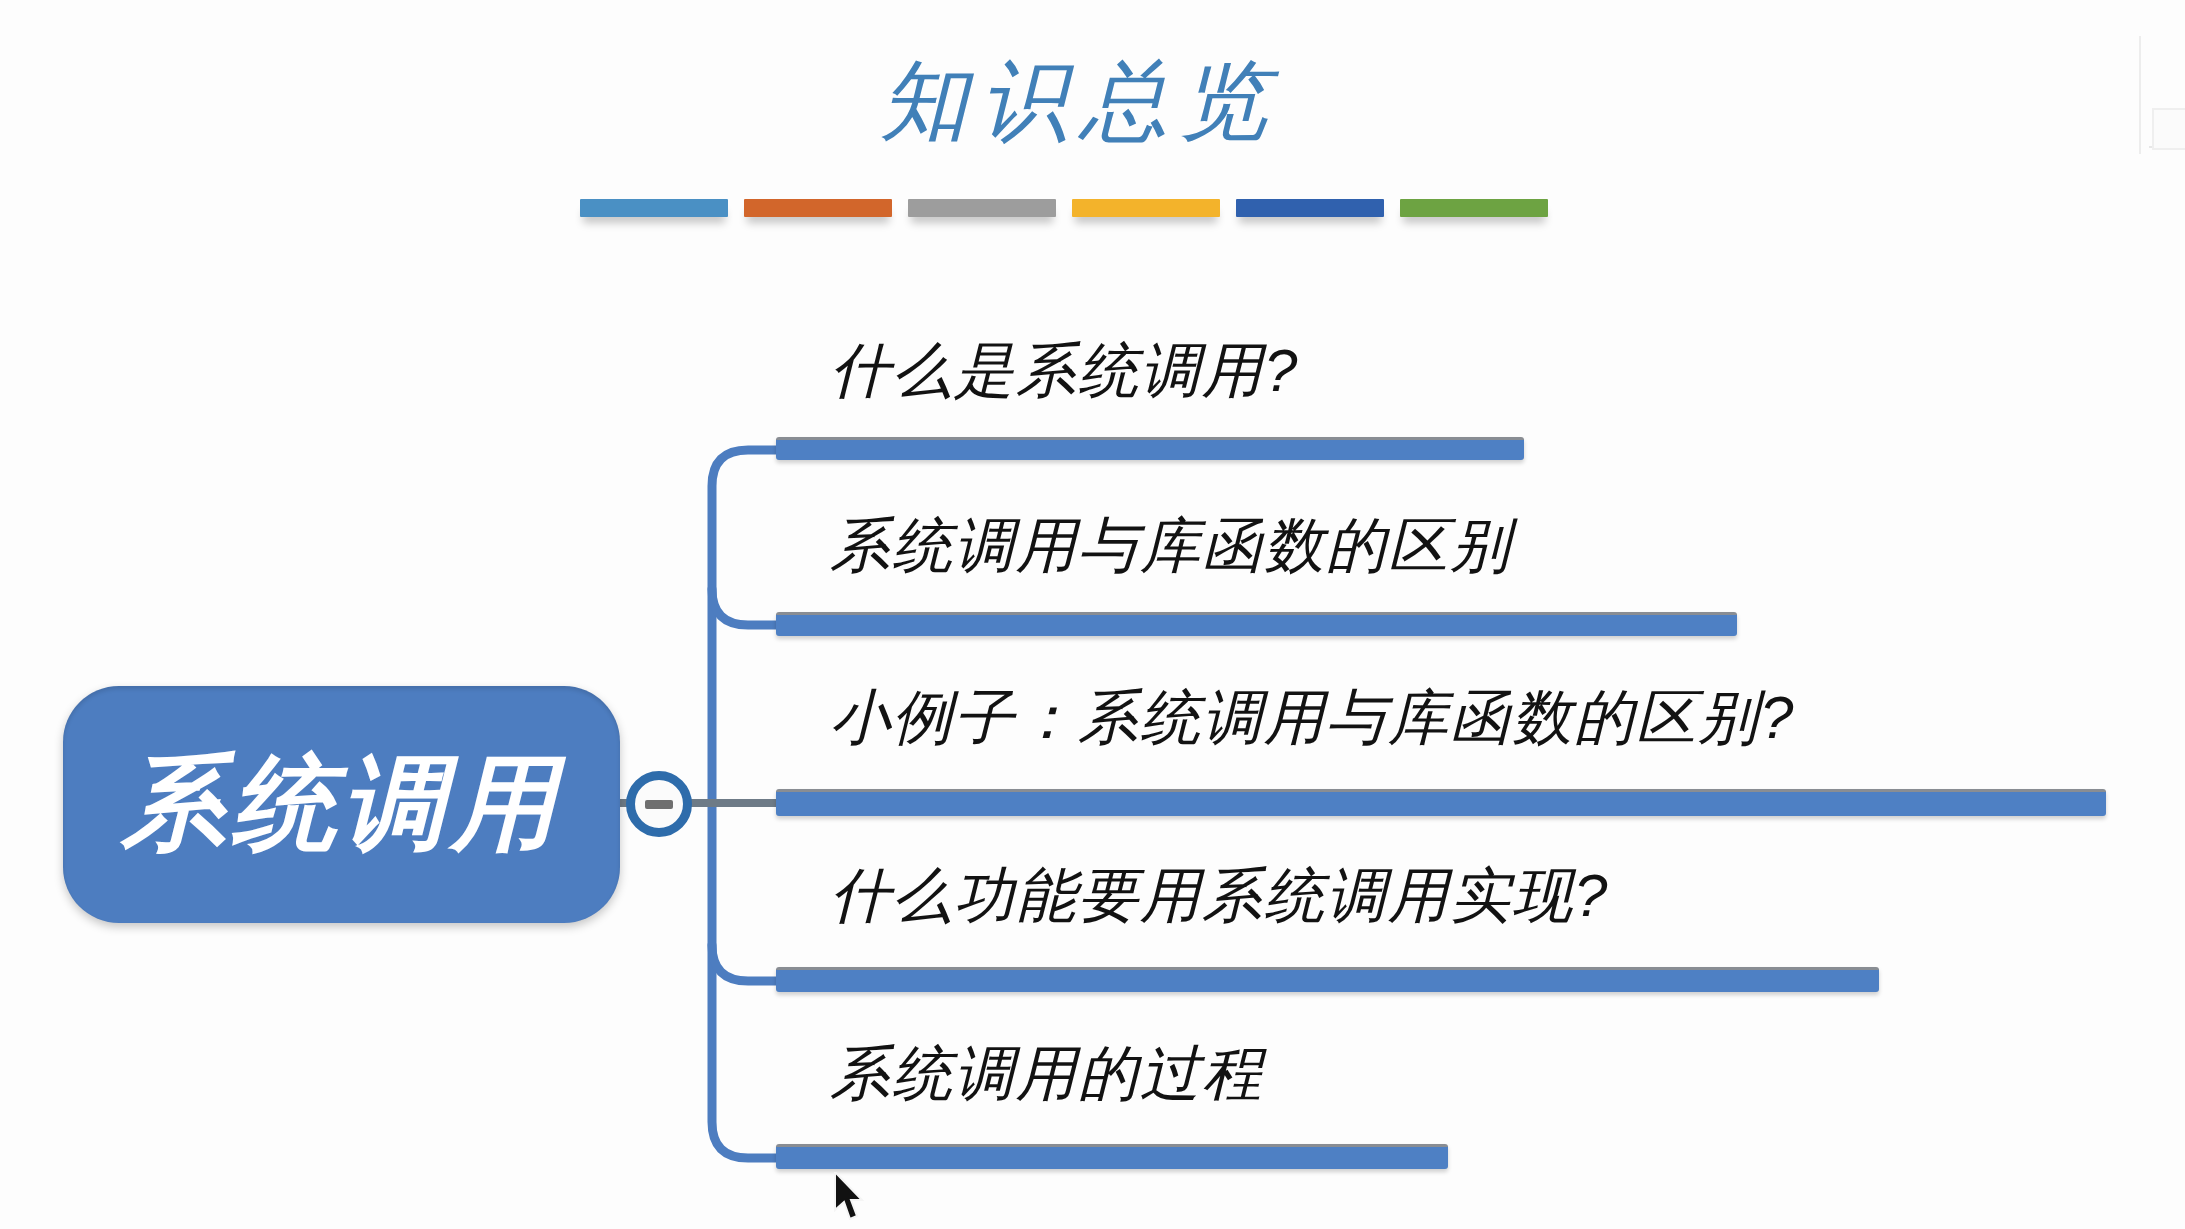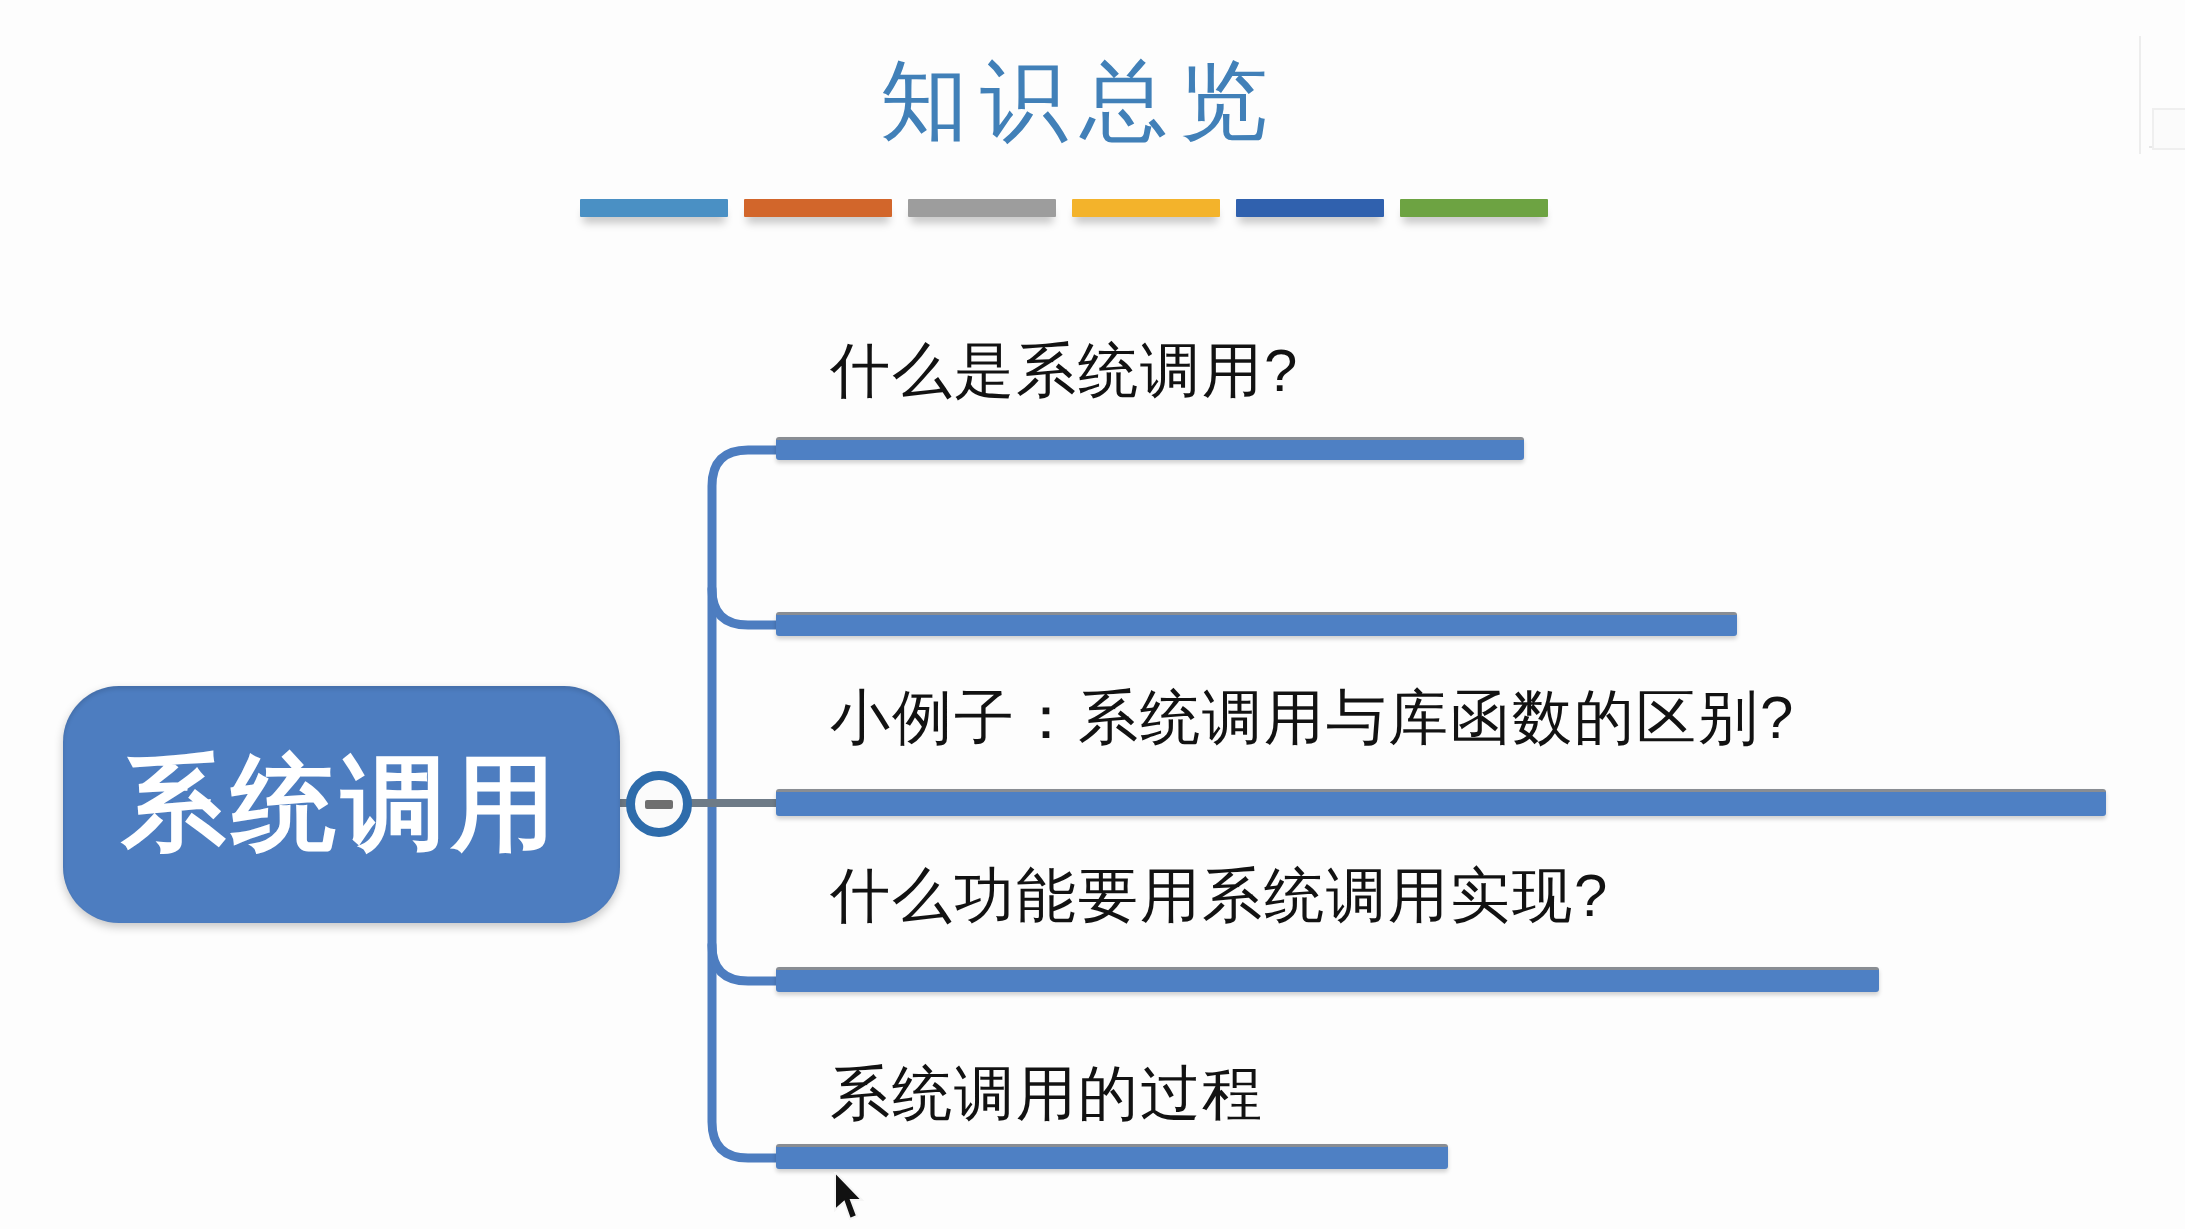--- a/index.html
+++ b/index.html
@@ -2,20 +2,21 @@
 <html><head>
 <meta charset="utf-8">
 <style>
   html,body{margin:0;padding:0;background:#ffffff;}
   #canvas{
     position:relative;
     width:2185px;height:1229px;
     background:#fdfdfd;
     overflow:hidden;
     font-family:"Liberation Sans","DejaVu Sans",sans-serif;
+    font-style:italic;
   }
 
   
   .title{
     position:absolute;left:0;top:42px;width:2160px;
     text-align:center;
     font-size:88px;letter-spacing:12px;
     color:#4180b8;font-weight:500;
   }
   .divider-row{
@@ -64,21 +65,21 @@
   
   .branch-label{
     position:absolute;left:830px;
     font-size:60px;color:#121212;font-weight:500;
     letter-spacing:2px;white-space:nowrap;line-height:1;
   }
   .t1{top:341px;}
   .t2{top:516px;}
   .t3{top:688px;}
   .t4{top:866px;}
-  .t5{top:1044px;margin-top:20px;}
+  .t5{top:1044px;}
 
   .branch-bar{
     position:absolute;left:776px;
     background:#4e80c4;border-radius:3px;
     border-top:3px solid #898d93;
     box-shadow:0 3px 4px rgba(0,0,0,0.18);
   }
   .u1{top:437px;width:748px;height:20px;}
   .u2{top:612px;width:961px;height:21px;}
   .u3{top:789px;width:1330px;height:24px;}
@@ -116,20 +117,21 @@
 
   <div class="mid-connector"></div>
   <div class="root-node">
     <div class="root-label">系统调用</div>
   </div>
   <div class="collapse-btn">
     <div class="minus"></div>
   </div>
 
   <div class="branch-label t1">什么是系统调用?</div>
+  <div class="branch-label t2">系统调用与库函数的区别</div>
   <div class="branch-label t3">小例子：系统调用与库函数的区别?</div>
   <div class="branch-label t4">什么功能要用系统调用实现?</div>
   <div class="branch-label t5">系统调用的过程</div>
 
   <div class="branch-bar u1"></div>
   <div class="branch-bar u2"></div>
   <div class="branch-bar u3"></div>
   <div class="branch-bar u4"></div>
   <div class="branch-bar u5"></div>
 

